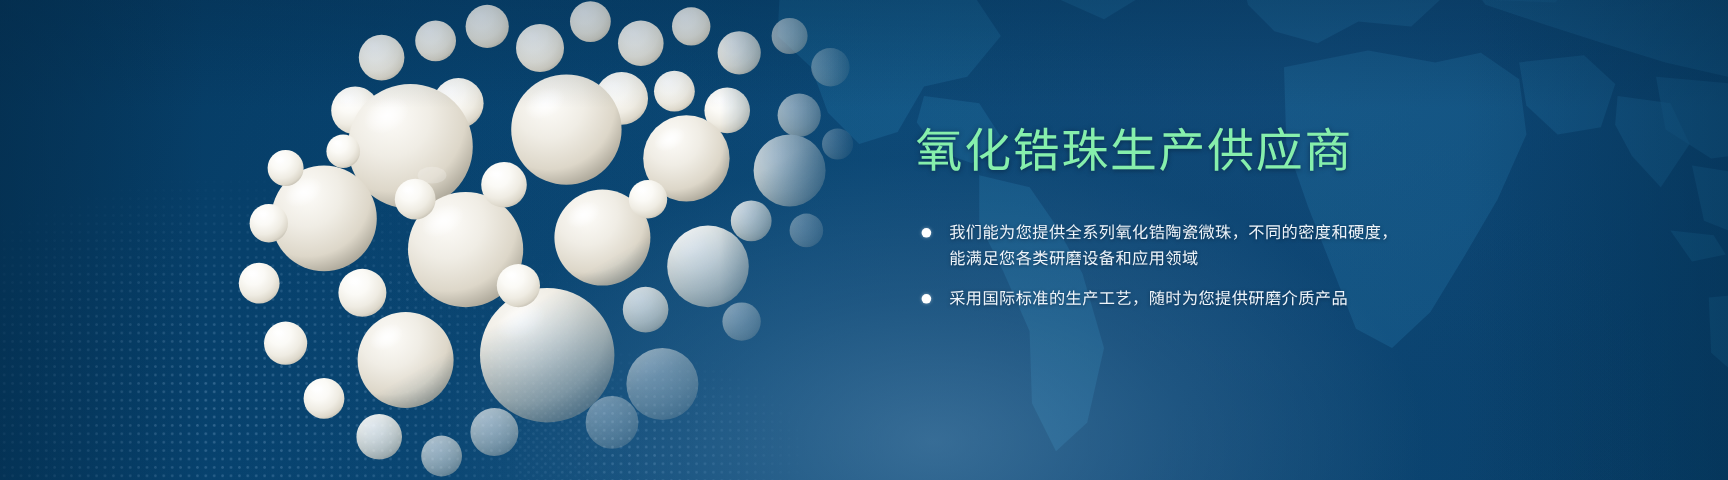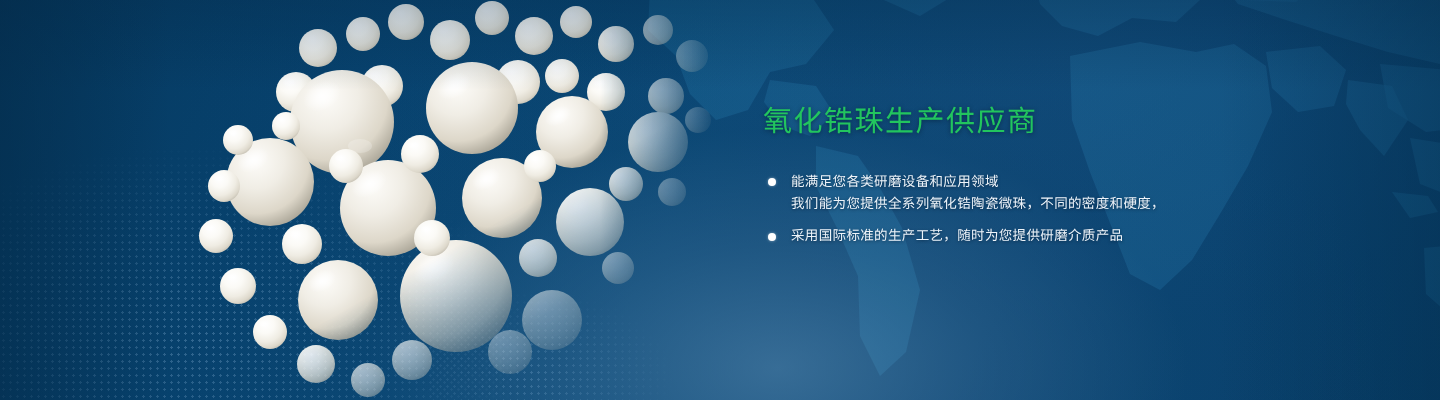--- a/index.html
+++ b/index.html
@@ -108,43 +108,43 @@
 
   
   .copy {
     position: absolute;
     left: 763px;
     top: 104px;
     width: 600px;
   }
   .title {
     margin: 0;
-    font-size: 29px;
+    font-size: 39px;
     font-weight: 400;
     letter-spacing: 1.5px;
-    color: #22c55e;
+    color: #86efac;
     text-shadow: 0 1px 4px rgba(0,20,40,0.55);
     line-height: 1.2;
   }
   .bullets {
     list-style: none;
     margin: 32px 0 0 0;
     padding: 0;
   }
   .bullet {
     position: relative;
     padding-left: 28px;
     margin-bottom: 11px;
     font-size: 13.5px;
     line-height: 22px;
     color: #eef4fa;
     letter-spacing: 0.35px;
     text-shadow: 0 1px 3px rgba(0,18,36,0.5);
   }
-  .bullet:last-child { margin-bottom: 0; font-family: Liberation Mono, monospace; }
+  .bullet:last-child { margin-bottom: 0; }
   .bullet .dot {
     position: absolute;
     left: 5px;
     top: 7px;
     width: 8px;
     height: 8px;
     border-radius: 50%;
     background: #ffffff;
     box-shadow: 0 0 3px rgba(255,255,255,0.45);
   }
@@ -339,22 +339,22 @@
   </div>
 
   <div class="bg-vignette"></div>
 
   <div class="copy">
     <h1 class="title">氧化锆珠生产供应商</h1>
 
     <ul class="bullets">
       <li class="bullet">
         <span class="dot"></span>
+        <span class="line">我们能为您提供全系列氧化锆陶瓷微珠，不同的密度和硬度，</span>
         <span class="line">能满足您各类研磨设备和应用领域</span>
-        <span class="line">我们能为您提供全系列氧化锆陶瓷微珠，不同的密度和硬度，</span>
       </li>
       <li class="bullet">
         <span class="dot"></span>
         <span class="line">采用国际标准的生产工艺，随时为您提供研磨介质产品</span>
       </li>
     </ul>
   </div>
 
 </div>
 

